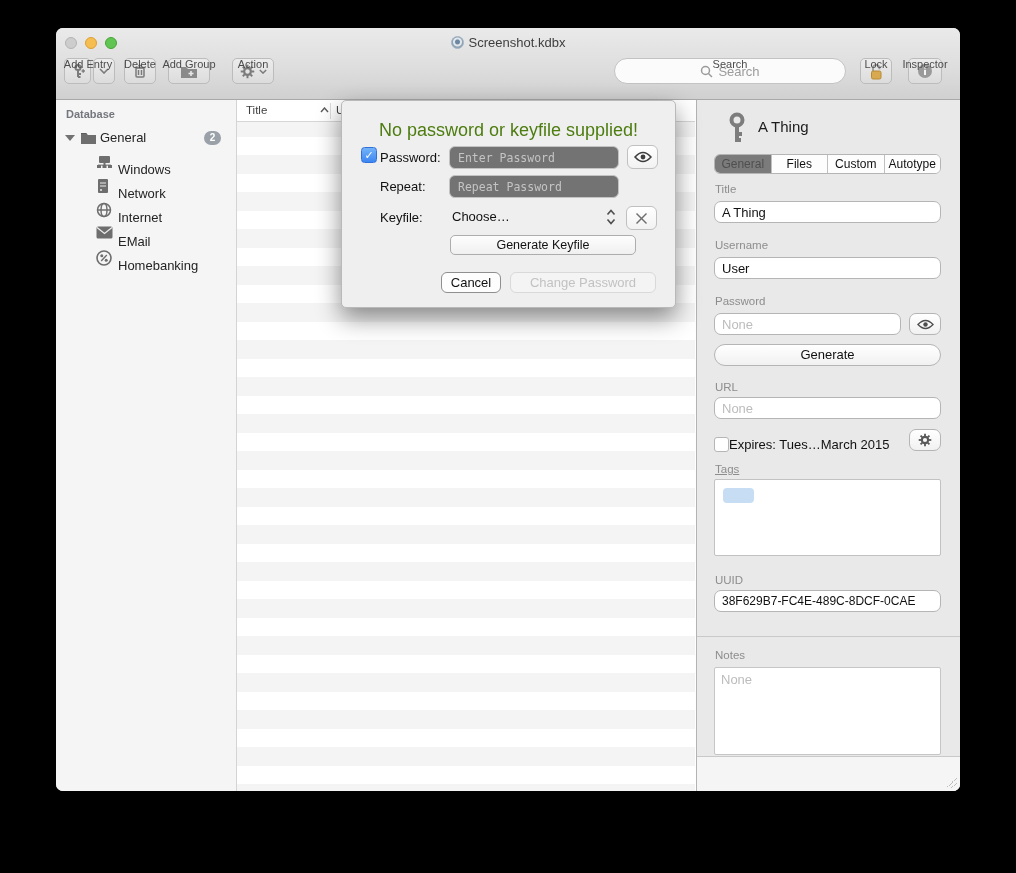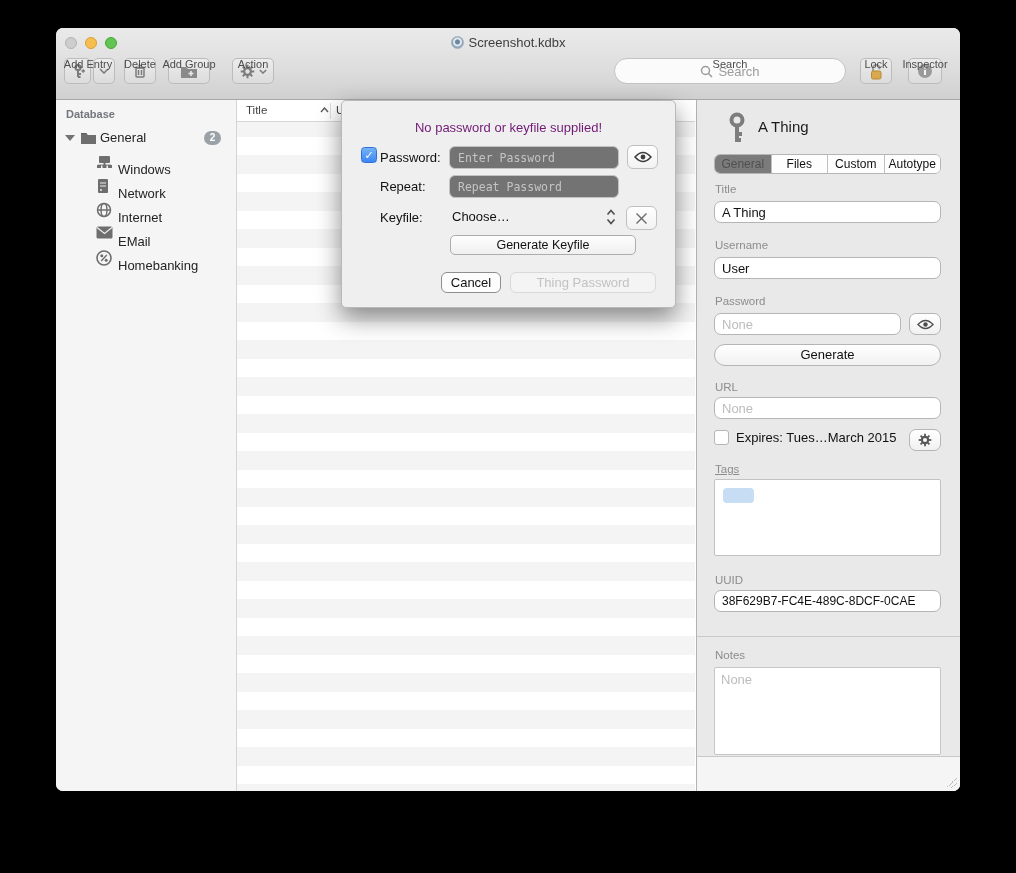--- a/index.html
+++ b/index.html
@@ -50,34 +50,34 @@
   .tabs { position:absolute; left:17px; top:54px; width:227px; height:20px; display:flex; border:1px solid #b5b5b5; border-radius:6px; overflow:hidden; background:#fff; }
   .tab { flex:1; font-size:12px; text-align:center; line-height:18px; color:#111; border-right:1px solid #c0c0c0; background:#fdfdfd; }
   .tab:last-child { border-right:none; }
   .tab.sel { background:#7b7b7b; color:#4f4f4f; }
   .ins-label { position:absolute; left:18px; font-size:11.5px; color:#8d8d8d; }
   .ins-field { position:absolute; left:17px; width:227px; height:22px; border:1px solid #b5b5b5; border-radius:7px; background:#fff; font-size:13px; color:#111; padding:0 7px; font-family:"Liberation Sans",sans-serif; outline:none; }
   .ins-field::placeholder { color:#bcbcbc; }
   .sq-btn { position:absolute; width:32px; height:22px; border:1px solid #b5b5b5; border-radius:7px; background:linear-gradient(#ffffff,#f1f1f1); display:flex; align-items:center; justify-content:center; }
   .gen-btn { position:absolute; left:17px; width:227px; height:22px; border:1px solid #b5b5b5; border-radius:7px; background:linear-gradient(#ffffff,#f1f1f1); font-size:13px; color:#111; text-align:center; line-height:20px; }
   .chk { width:15px; height:15px; border:1px solid #b6b6b6; border-radius:3px; background:#fff; }
-  .expires-row { position:absolute; left:17px; top:330px; height:22px; display:flex; align-items:flex-start; gap:7px; }
+  .expires-row { position:absolute; left:17px; top:330px; height:22px; display:flex; align-items:flex-end; }
   .expires-label { font-size:13px; color:#111; }
   .tags-box { position:absolute; left:17px; top:379px; width:227px; height:77px; background:#fff; border:1px solid #c2c2c2; border-radius:2px; }
   .tag-pill { position:absolute; left:8px; top:8px; width:31px; height:15px; border-radius:4px; background:#c7ddf4; }
   .uuid-field { font-size:12px; padding-right:2px; white-space:nowrap; overflow:hidden; }
   .ins-sep { position:absolute; left:0; top:536px; width:100%; height:1px; background:#c9c9c9; }
   .notes-box { position:absolute; left:17px; top:567px; width:227px; height:88px; background:#fff; border:1px solid #c6c6c6; border-radius:2px; font-family:"Liberation Sans",sans-serif; font-size:13px; padding:4px 6px; resize:none; outline:none; }
   .notes-box::placeholder { color:#bcbcbc; }
   .ins-footer { position:absolute; left:0; top:656px; width:100%; height:35px; background:#f5f5f5; border-top:1px solid #c9c9c9; }
   .grip { position:absolute; right:3px; bottom:3px; width:10px; height:10px; background:linear-gradient(135deg,transparent 0 45%,#bdbdbd 45% 50%,transparent 50% 70%,#bdbdbd 70% 75%,transparent 75%); }
 
   
   .dialog { position:absolute; left:285px; top:72px; width:335px; height:208px; background:#efefef; border:1px solid #b9b9b9; border-radius:5px; box-shadow:0 10px 24px rgba(0,0,0,.45); }
-  .dlg-msg { position:absolute; top:19px; left:0; width:100%; text-align:center; font-size:13px; color:#701a75; }
+  .dlg-msg { position:absolute; top:19px; left:0; width:100%; text-align:center; font-size:18px; color:#4d7c0f; }
   .dlg-label { position:absolute; font-size:13px; color:#111; width:67px; left:38px; }
   .dlg-input { position:absolute; left:107px; width:170px; height:23px; border:1px solid #c3c3c3; border-radius:6px; background:#737373; font-family:"DejaVu Sans Mono",monospace; font-size:11.5px; padding:0 8px; outline:none; }
   .dlg-input::placeholder { color:#c4c4c4; }
   .dlg-sq { position:absolute; width:31px; height:24px; border:1px solid #c0c0c0; border-radius:6px; background:linear-gradient(#ffffff,#f2f2f2); display:flex; align-items:center; justify-content:center; }
   .checkbox-on { position:absolute; left:19px; top:46px; width:16px; height:16px; border-radius:3.5px; background:linear-gradient(#74b4f8,#3c86f3); border:1px solid #3070d8; color:#fff; font-family:"DejaVu Sans",sans-serif; font-size:11px; font-weight:bold; text-align:center; line-height:15px; }
   .checkbox-on::after { content:"✓"; }
   .popup-row { position:absolute; left:110px; top:106px; width:170px; height:22px; }
   .popup-value { position:absolute; left:0; top:2px; font-size:13px; color:#111; }
   .stepper { position:absolute; right:6px; top:1px; }
   .dlg-genkey { position:absolute; left:108px; top:134px; width:186px; height:20px; border:1px solid #adadad; border-radius:5px; background:linear-gradient(#fdfdfd,#f0f0f0); font-size:12.5px; color:#111; text-align:center; line-height:18px; }
@@ -439,16 +439,16 @@
               <line x1="1.5" y1="1.5" x2="11.5" y2="11.5"></line>
               <line x1="11.5" y1="1.5" x2="1.5" y2="11.5"></line>
             </g>
           </svg>
       </span>
     </div>
 
     <div class="dlg-genkey">Generate Keyfile</div>
 
     <div class="btn-cancel">Cancel</div>
-    <div class="btn-change">Thing Password</div>
+    <div class="btn-change">Change Password</div>
   </div>
 
 </div>
 
 </body></html>

